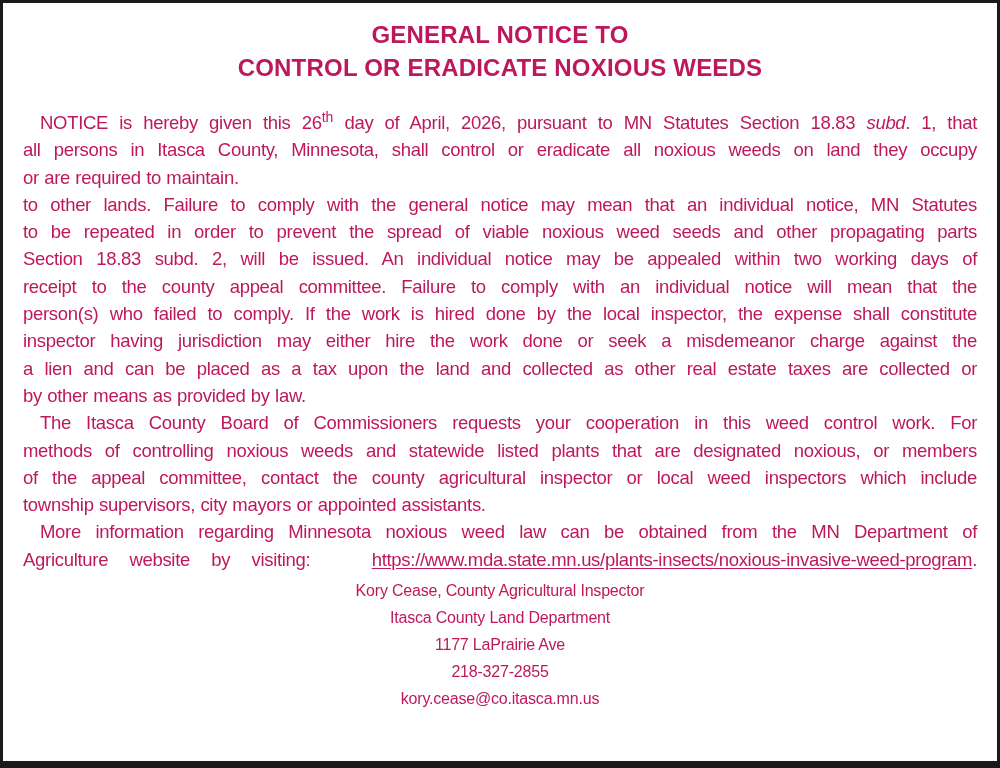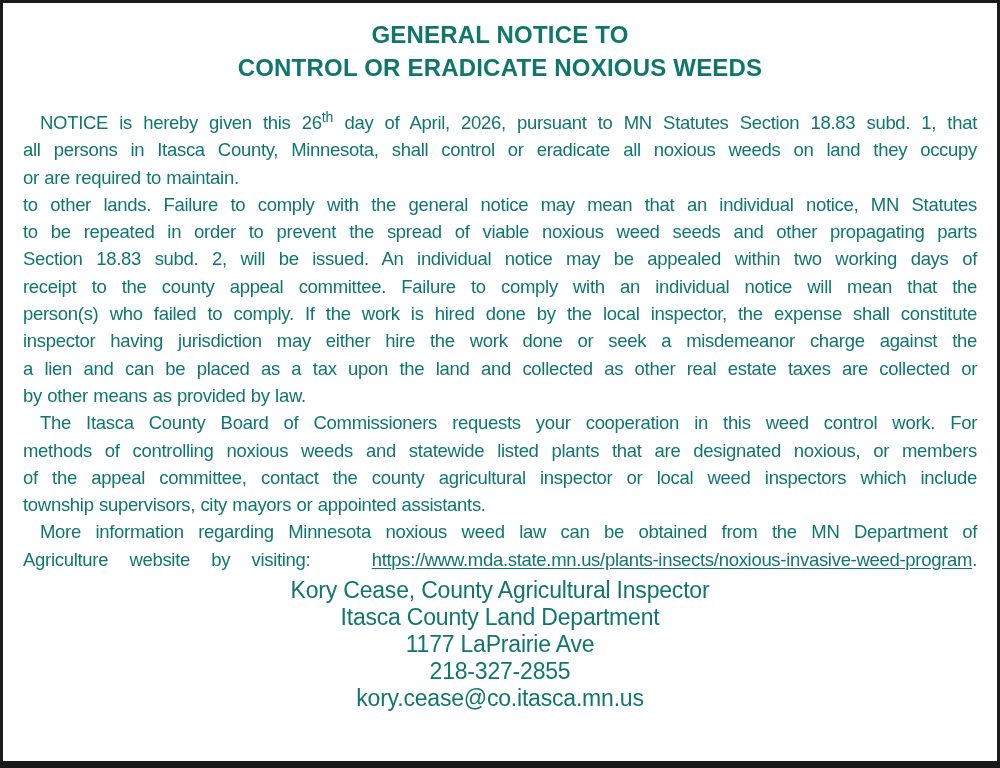--- a/index.html
+++ b/index.html
@@ -10,21 +10,21 @@
   .page {
     position: relative;
     width: 1000px;
     height: 768px;
     box-sizing: border-box;
     background: #ffffff;
     border: 3px solid #1a1a1a;
     border-bottom-width: 7px;
     overflow: hidden;
     font-family: "Liberation Sans", "DejaVu Sans", sans-serif;
-    color: #0f766e;
+    color: #be185d;
   }
   .title {
     margin: 0;
     padding-top: 15px;
     padding-bottom: 20px;
     text-align: center;
     font-size: 24px;
     font-weight: bold;
     line-height: 33px;
     letter-spacing: 0.2px;
@@ -45,32 +45,33 @@
   }
   .line.first {
     text-indent: 17px;
   }
   .sup {
     font-size: 14px;
     vertical-align: 7px;
     letter-spacing: 0;
   }
   .ital {
+    font-style: italic;
   }
   .url {
     text-decoration: underline;
     text-underline-offset: 2px;
     color: inherit;
     cursor: pointer;
     margin-left: 40px;
   }
   .signature {
     margin-top: 4px;
     text-align: center;
-    font-size: 23px;
+    font-size: 16px;
     line-height: 27px;
     letter-spacing: -0.2px;
   }
 </style>
 </head>
 <body>
 
 <div class="page">
   <h1 class="title">
     <div>GENERAL NOTICE TO</div>

